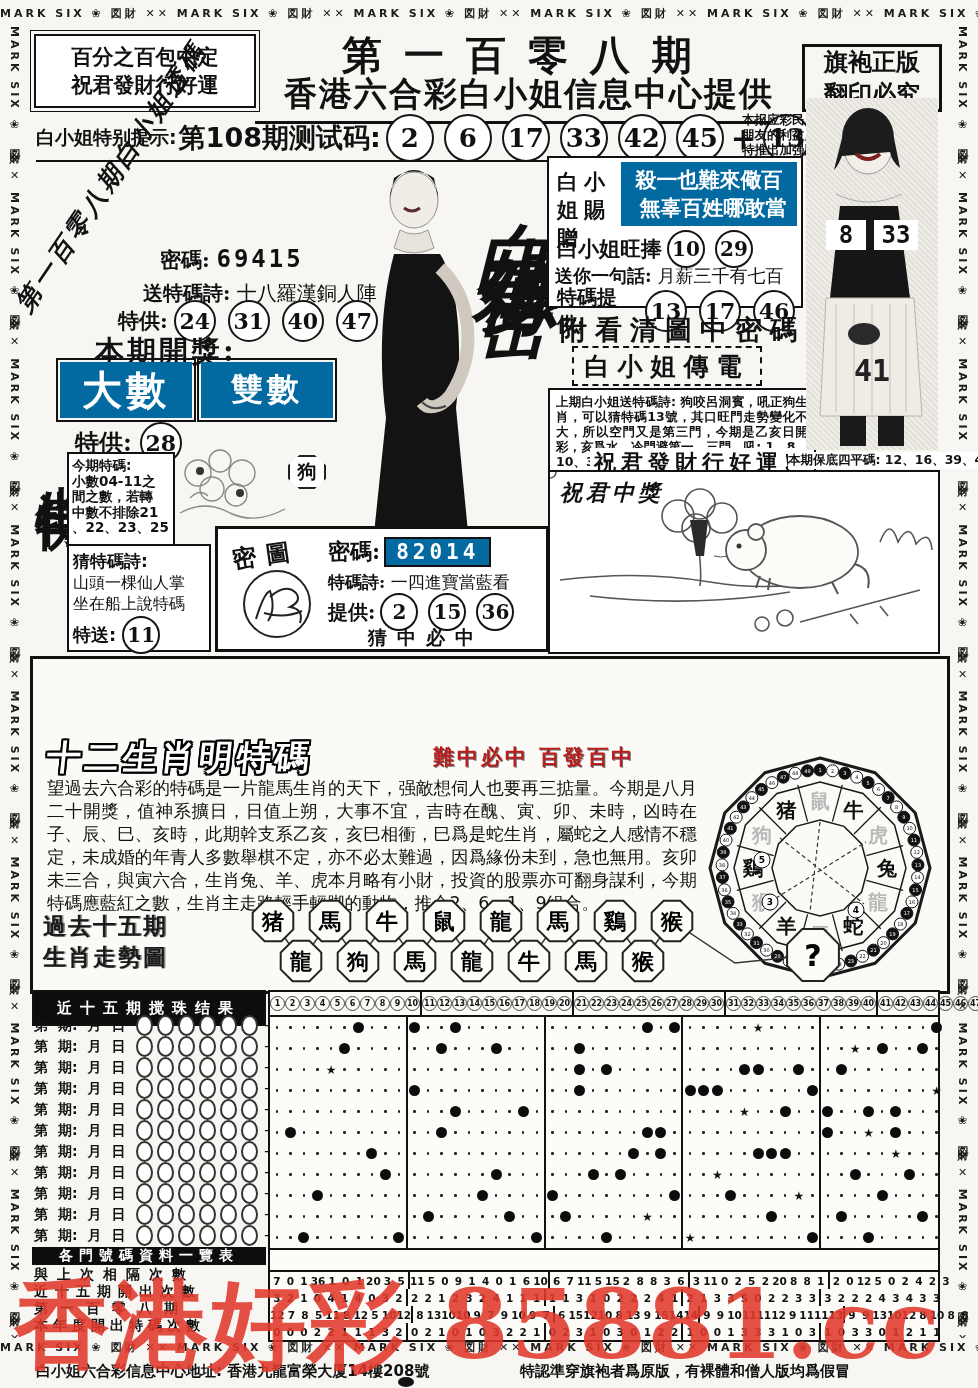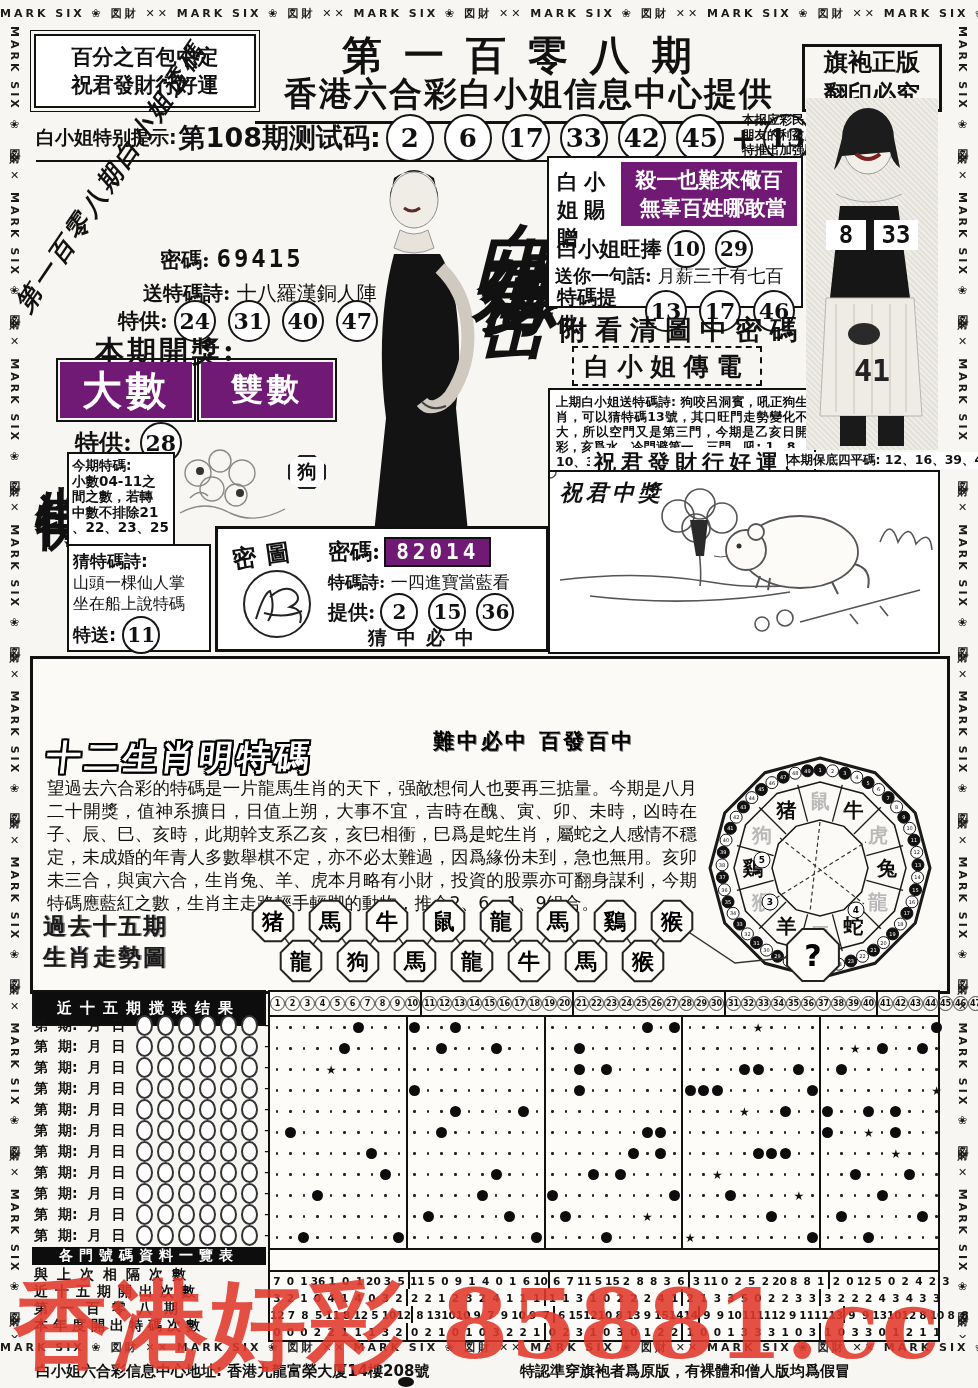--- a/index.html
+++ b/index.html
@@ -13,21 +13,21 @@
   .strip{position:absolute;overflow:hidden;color:#1b1b1b;font-size:11px;font-weight:bold;
          letter-spacing:3px;white-space:nowrap;line-height:24px;}
   .strip.h{height:24px;left:0;width:978px;}
   .strip.v{width:24px;top:26px;height:1312px;writing-mode:vertical-rl;letter-spacing:3px;line-height:24px;}
   
   .nc{display:inline-flex;align-items:center;justify-content:center;border:2px solid #151515;
       border-radius:50%;font-family:"DejaVu Serif",serif;font-weight:bold;background:#fff;}
   .nc.big{width:44px;height:44px;font-size:26px;margin:0 5px;}
   .nc.md{width:38px;height:38px;font-size:22px;margin:0 6px;}
   .nc.sm{width:34px;height:34px;font-size:20px;margin:0 5px;}
-  .blackbox{background:#701a75;color:#fff;display:flex;align-items:center;justify-content:center;}
+  .blackbox{background:#0369a1;color:#fff;display:flex;align-items:center;justify-content:center;}
   .outline-t{color:#fff;font-weight:900;
     text-shadow:-2px -2px 0 #000,2px -2px 0 #000,-2px 2px 0 #000,2px 2px 0 #000,0 2px 0 #000,2px 0 0 #000,0 -2px 0 #000,-2px 0 0 #000;}
   
   .rrow{display:flex;align-items:center;height:21px;}
   .rlab{font-weight:bold;font-size:14px;margin-right:10px;}
   .ovals{display:inline-flex;align-items:center;}
   .oval{width:13px;height:17px;border:2px solid #333;border-radius:50%;margin-right:4px;background:#fff;}
   .plus{font-weight:bold;font-size:13px;margin:0 2px;}
   .bar{background:#0d0d0d;color:#fff;font-weight:bold;display:flex;align-items:center;justify-content:center;}
   
@@ -280,21 +280,21 @@
     </g>
     <circle cx="189" cy="74" r="2.5" fill="#333"></circle>
     <path d="M178,84 q-8,2 -14,0" stroke="#555" fill="none"></path>
     <path d="M304,92 q18,4 14,24" stroke="#555" stroke-width="2" fill="none"></path>
     <path d="M210,104 l-4,12 m14,-10 l-2,12 m64,-8 l6,12" stroke="#555" stroke-width="2"></path>
   </svg>
 </div>
 
 <div class="abs" style="left:30px;top:656px;width:914px;height:332px;border:3px solid #111;background:#fbfaf6;">
   <div class="abs outline-t serif" style="left:14px;top:76px;font-size:34px;letter-spacing:4px;transform:skewX(-6deg);">十二生肖明特碼</div>
-  <div class="abs b" style="left:400px;top:68px;font-size:21px;letter-spacing:3px;color:#000000;text-shadow:1px 1px 0 #777;">難中必中 百發百中</div>
+  <div class="abs b" style="left:400px;top:84px;font-size:21px;letter-spacing:3px;color:#b91c1c;text-shadow:1px 1px 0 #777;">難中必中 百發百中</div>
   <div class="abs" style="left:14px;top:118px;width:650px;font-size:17.5px;line-height:23px;text-align:justify;font-weight:500;">望過去六合彩的特碼是一片龍馬生肖的天下，强敵想伺人也要再三掂量。今期是八月二十開獎，值神系擴日，日值上朔，大事不宜，吉時在醜、寅、卯、未時，凶時在子、辰、巳、亥時，此期幹支系乙亥，亥巳相衝，巳爲是蛇生肖，屬蛇之人感情不穩定，未成婚的年青人多數舉棋不定，亦不必太難過，因爲緣份未到，急也無用。亥卯未三合，與寅六合，生肖兔、羊、虎本月略有小財，投資的股票亦可翻身謀利，今期特碼應藍紅之數，生肖主走路輕手輕脚的動物，推介2、6、1、9組合。</div>
 
   <svg id="wheel-svg" class="abs" style="left:664px;top:90px;" width="246" height="238" viewBox="0 0 246 238">
       <polygon points="123.0,9.0 178.0,23.7 218.3,64.0 233.0,119.0 218.3,174.0 178.0,214.3 123.0,229.0 68.0,214.3 27.7,174.0 13.0,119.0 27.7,64.0 68.0,23.7" fill="none" stroke="#1a1a1a" stroke-width="3"></polygon>
       <polygon points="123.0,33.0 166.0,44.5 197.5,76.0 209.0,119.0 197.5,162.0 166.0,193.5 123.0,205.0 80.0,193.5 48.5,162.0 37.0,119.0 48.5,76.0 80.0,44.5" fill="none" stroke="#1a1a1a" stroke-width="1.5"></polygon>
       <polygon points="123.0,71.0 147.0,77.4 164.6,95.0 171.0,119.0 164.6,143.0 147.0,160.6 123.0,167.0 99.0,160.6 81.4,143.0 75.0,119.0 81.4,95.0 99.0,77.4" fill="none" stroke="#1a1a1a" stroke-width="1.5"></polygon>
       <line x1="135.423314164921" y1="72.63556033812472" x2="145.25843787881678" y2="35.93037893914013" stroke="#1a1a1a" stroke-width="1.3"></line>
       <line x1="156.94112549695427" y1="85.05887450304573" x2="183.8111831820431" y2="58.18881681795692" stroke="#1a1a1a" stroke-width="1.3"></line>
       <line x1="169.36443966187528" y1="106.576685835079" x2="206.06962106085987" y2="96.74156212118322" stroke="#1a1a1a" stroke-width="1.3"></line>
       <line x1="169.36443966187528" y1="131.423314164921" x2="206.06962106085987" y2="141.25843787881678" stroke="#1a1a1a" stroke-width="1.3"></line>

